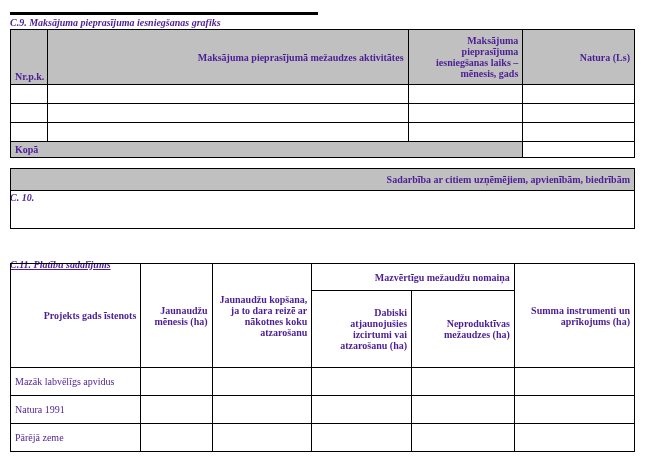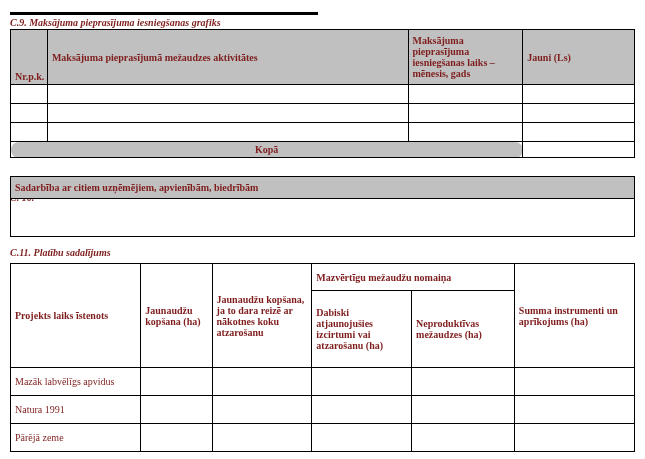--- a/index.html
+++ b/index.html
@@ -2,73 +2,73 @@
 <html><head>
 <meta charset="utf-8">
 <style>
   html, body { margin: 0; padding: 0; background: #ffffff; }
   .page {
     position: relative;
     width: 645px;
     height: 459px;
     background: #ffffff;
     font-family: "Liberation Serif", serif;
-    color: #7f1d1d;
+    color: #4c1d95;
     overflow: hidden;
   }
   .topline {
     position: absolute;
     left: 10px; top: 12px;
     width: 308px; height: 3px;
     background: #000000;
   }
   .heading {
     position: absolute;
     left: 10px;
     font-size: 10px;
     font-weight: bold;
     font-style: italic;
     white-space: nowrap;
   }
   .h-c9  { top: 17px; }
   .h-c10 { top: 164px; margin-top: 28px; }
-  .h-c11 { top: 247px; }
+  .h-c11 { top: 259px; text-decoration: underline; }
 
   table {
     position: absolute;
     left: 10px;
     border-collapse: collapse;
     table-layout: fixed;
     width: 625px;
   }
   td {
     border: 1px solid #000000;
     font-size: 10px;
     padding: 2px 4px;
     vertical-align: middle;
     overflow: hidden;
   }
   .gray   { background: #c0c0c0; }
   .bold   { font-weight: bold; }
-  .center { text-align: left; }
-  .right  { text-align: center; border-radius: 8px; }
+  .center { text-align: right; }
+  .right  { text-align: left; }
   .bottom { vertical-align: bottom; margin-top: 10px; }
 
   
   .t1 { top: 29px; }
   .t1 .c-nr   { width: 36px; }
   .t1 .c-act  { width: 352px; }
   .t1 .c-time { width: 112px; }
   .t1 .c-sum  { width: 109px; }
   .t1 .head-row td  { height: 50px; }
   .t1 .data-row td  { height: 14px; }
   .t1 .total-row td { height: 11px; }
 
   
-  .t2 { top: 176px; }
+  .t2 { top: 168px; }
   .t2 .head-row td { height: 17px; }
   .t2 .body-row td { height: 33px; }
 
   
   .t3 { top: 263px; }
   .t3 .c-project { width: 128px; }
   .t3 .c-young   { width: 70px; }
   .t3 .c-young2  { width: 98px; }
   .t3 .c-natreg  { width: 98px; }
   .t3 .c-unprod  { width: 101px; }
@@ -91,21 +91,21 @@
       <col class="c-nr">
         <col class="c-act">
         <col class="c-time">
         <col class="c-sum">
     </colgroup>
     <tbody>
       <tr class="head-row">
         <td class="gray bold bottom">Nr.p.k.</td>
         <td class="gray bold center">Maksājuma pieprasījumā mežaudzes aktivitātes</td>
         <td class="gray bold center">Maksājuma pieprasījuma iesniegšanas laiks – mēnesis, gads</td>
-        <td class="gray bold center">Jauni (Ls)</td>
+        <td class="gray bold center">Natura (Ls)</td>
       </tr>
       <tr class="data-row">
         <td></td>
         <td></td>
         <td></td>
         <td></td>
       </tr>
       <tr class="data-row">
         <td></td>
         <td></td>
@@ -144,22 +144,22 @@
     <colgroup>
       <col class="c-project">
         <col class="c-young">
         <col class="c-young2">
       <col class="c-natreg">
         <col class="c-unprod">
         <col class="c-instr">
     </colgroup>
     <tbody>
       <tr class="group-row">
-        <td rowspan="2" class="bold center">Projekts laiks īstenots</td>
-        <td rowspan="2" class="bold center">Jaunaudžu kopšana (ha)</td>
+        <td rowspan="2" class="bold center">Projekts gads īstenots</td>
+        <td rowspan="2" class="bold center">Jaunaudžu mēnesis (ha)</td>
         <td rowspan="2" class="bold center">Jaunaudžu kopšana, ja to dara reizē ar nākotnes koku atzarošanu</td>
         <td colspan="2" class="bold center">Mazvērtīgu mežaudžu nomaiņa</td>
         <td rowspan="2" class="bold center">Summa instrumenti un aprīkojums (ha)</td>
       </tr>
       <tr class="sub-row">
         <td class="bold center">Dabiski atjaunojušies izcirtumi vai atzarošanu (ha)</td>
         <td class="bold center">Neproduktīvas mežaudzes (ha)</td>
       </tr>
       <tr class="data-row">
         <td>Mazāk labvēlīgs apvidus</td>

